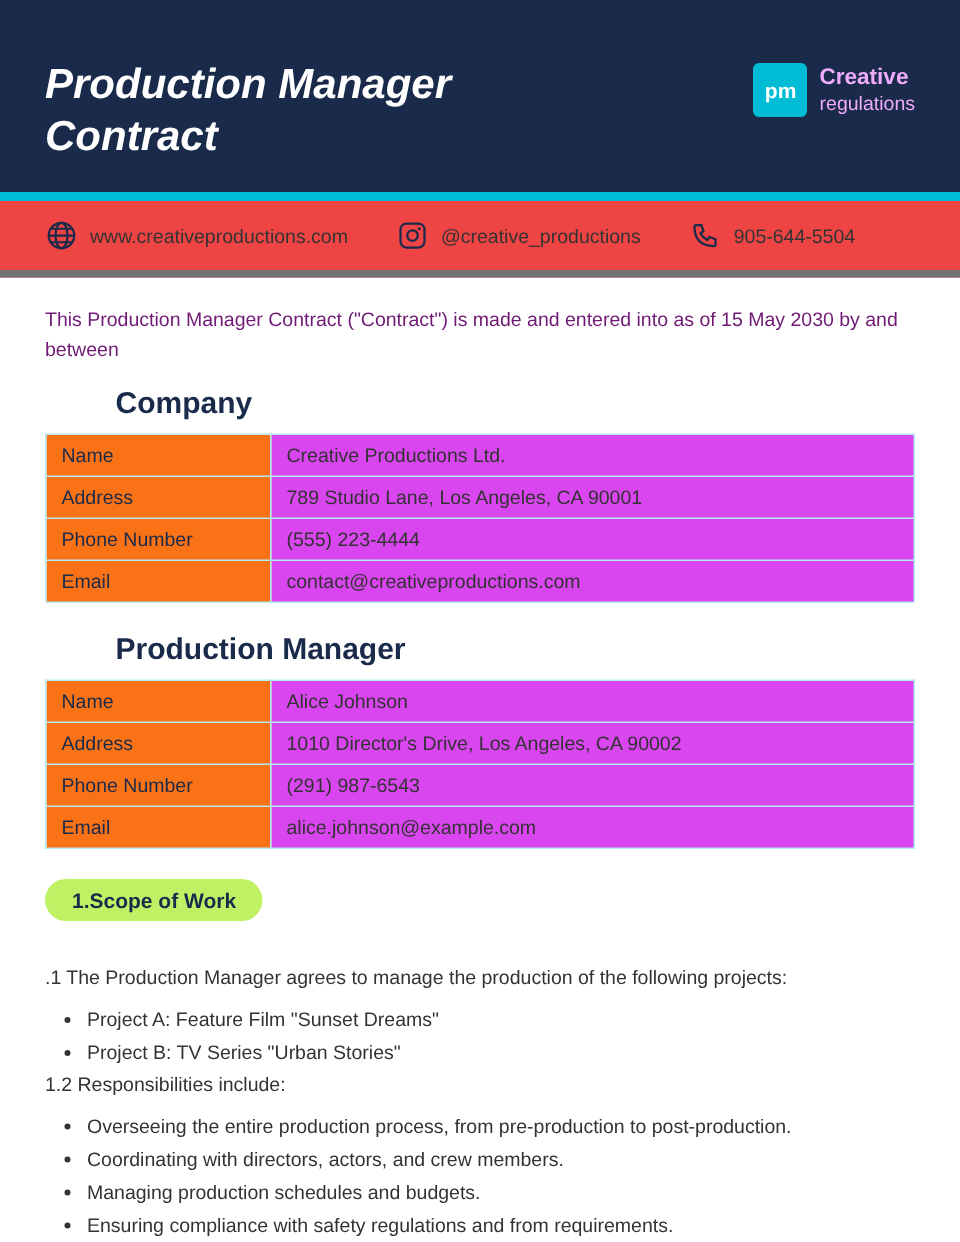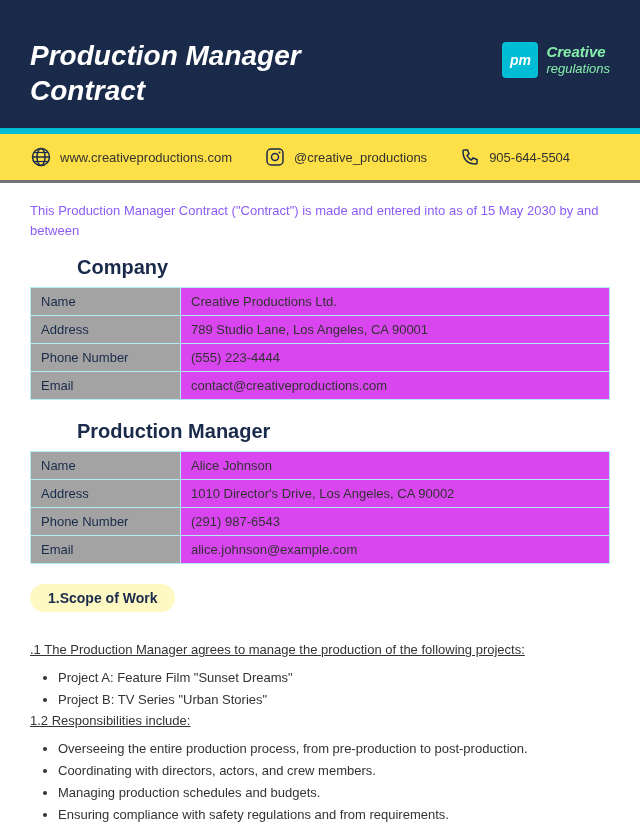--- a/index.html
+++ b/index.html
@@ -31,58 +31,57 @@
       font-style: italic;
       font-weight: bold;
       line-height: 1.25;
       max-width: 360px;
     }
     .logo-area {
       display: flex;
       align-items: center;
       gap: 8px;
       margin-top: 4px;
-      font-style: italic;
     }
     .logo-icon {
       width: 36px;
       height: 36px;
       background: #00bcd4;
       border-radius: 4px;
       display: flex;
       align-items: center;
       justify-content: center;
       color: #fff;
       font-weight: bold;
       font-size: 14px;
       flex-shrink: 0;
     }
     .logo-text {
-      color: #86efac;
+      color: #f0abfc;
       font-size: 13px;
       line-height: 1.2;
     }
     .logo-text strong {
       font-size: 15px;
       display: block;
     }
     
     .teal-bar {
       height: 6px;
       background: #00bcd4;
       width: 100%;
     }
     
     .contact-bar {
-      background: #fde047;
+      background: #ef4444;
       padding: 12px 30px;
       display: flex;
       align-items: center;
       gap: 32px;
-      border-bottom: 3px solid #737373;
+      border-bottom: 5px solid #737373;
     }
     .contact-item {
       display: flex;
       align-items: center;
       gap: 8px;
       font-size: 13px;
       color: #333;
     }
     .contact-icon {
       width: 22px;
@@ -91,21 +90,21 @@
       align-items: center;
       justify-content: center;
       flex-shrink: 0;
     }
     
     .content {
       padding: 18px 30px 60px 30px;
     }
     .intro-text {
       font-size: 13px;
-      color: #8b5cf6;
+      color: #701a75;
       line-height: 1.5;
       margin-bottom: 16px;
     }
     .section-title {
       font-size: 20px;
       font-weight: bold;
       color: #1a2a4a;
       margin-bottom: 8px;
       margin-left: 47px;
     }
@@ -115,47 +114,46 @@
       border-collapse: collapse;
       margin-bottom: 20px;
       font-size: 13px;
     }
     .info-table td {
       padding: 6px 10px;
       border: 1px solid #b2ebf2;
       vertical-align: top;
     }
     .info-table td.label {
-      background: #a3a3a3;
+      background: #f97316;
       color: #1a2a4a;
       font-weight: normal;
       width: 150px;
     }
     .info-table td.value {
       background: #d946ef;
       color: #333;
     }
     
     .scope-badge {
       display: inline-block;
-      background: #fef9c3;
+      background: #bef264;
       border-radius: 20px;
       padding: 6px 18px;
       font-weight: bold;
       font-size: 14px;
       color: #1a2a4a;
       margin-bottom: 16px;
     }
     
     .body-text {
       font-size: 13px;
       color: #333;
       line-height: 1.6;
       margin-bottom: 6px;
-      text-decoration: underline;
     }
     .bullet-list {
       list-style: disc;
       margin-left: 28px;
       font-size: 13px;
       color: #333;
       line-height: 1.7;
     }
     
   </style>

